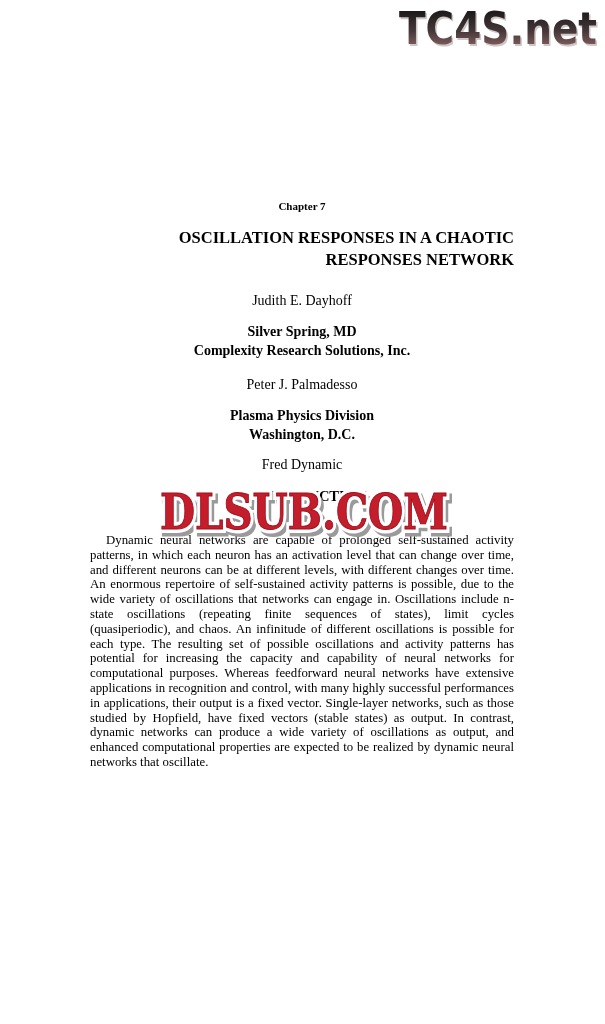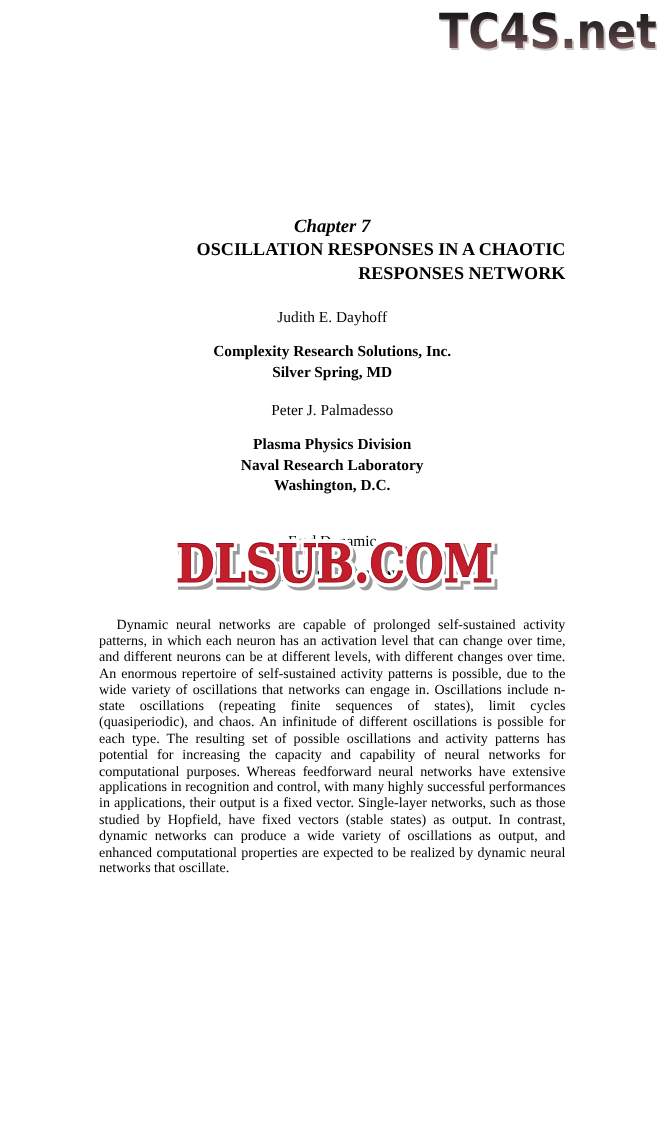--- a/index.html
+++ b/index.html
@@ -15,25 +15,25 @@
   
   .tc4s-svg { position: absolute; top: 2px; right: 4px; }
   
   .content {
     position: absolute;
     left: 90px;
     top: 197px;
     width: 424px;
     text-align: center;
   }
-  .chapter { font-weight: bold; font-size: 17px; line-height: 18px; margin: 0 0 1px 0; font-style: italic; }
+  .chapter { font-weight: bold; font-size: 11px; line-height: 18px; margin: 0 0 12px 0; }
   .title   { font-weight: bold; font-size: 16.5px; line-height: 22px; margin: 0 0 21px 0; text-align: right; }
   .author  { font-weight: normal; font-size: 14px;   line-height: 18px; margin: 0 0 13px 0; }
   .affil   { font-weight: bold; font-size: 14px;   line-height: 18.5px; margin: 0 0 16px 0; }
-  .affil.wide { margin-bottom: 32px; }
+  .affil.wide { margin-bottom: 12px; }
   .section { font-weight: bold; font-size: 14.5px; line-height: 18px; margin: 2px 0 28px 0; }
   .body-text {
     text-align: justify;
     font-size: 12.8px;
     line-height: 14.8px;
     text-indent: 16px;
     margin: 0;
   }
   
   .dlsub-svg { position: absolute; left: 146px; top: 480px; }
@@ -70,28 +70,27 @@
   <div class="content">
     <div class="chapter">Chapter 7</div>
 
     <div class="title">
       <div>OSCILLATION RESPONSES IN A CHAOTIC</div>
       <div>RESPONSES NETWORK</div>
     </div>
 
     <div class="author">Judith E. Dayhoff</div>
     <div class="affil">
+      <div>Silver Spring, MD</div>
       <div>Complexity Research Solutions, Inc.</div>
-      <div>Silver Spring, MD</div>
     </div>
 
     <div class="author">Peter J. Palmadesso</div>
     <div class="affil wide">
       <div>Plasma Physics Division</div>
-      <div>Naval Research Laboratory</div>
       <div>Washington, D.C.</div>
     </div>
 
     <div class="author">Fred Dynamic</div>
 
     <div class="section">I. INTRODUCTION</div>
 
     <p class="body-text">Dynamic neural networks are capable of prolonged self-sustained activity patterns, in which each neuron has an activation level that can change over time, and different neurons can be at different levels, with different changes over time. An enormous repertoire of self-sustained activity patterns is possible, due to the wide variety of oscillations that networks can engage in. Oscillations include n-state oscillations (repeating finite sequences of states), limit cycles (quasiperiodic), and chaos. An infinitude of different oscillations is possible for each type. The resulting set of possible oscillations and activity patterns has potential for increasing the capacity and capability of neural networks for computational purposes. Whereas feedforward neural networks have extensive applications in recognition and control, with many highly successful performances in applications, their output is a fixed vector. Single-layer networks, such as those studied by Hopfield, have fixed vectors (stable states) as output. In contrast, dynamic networks can produce a wide variety of oscillations as output, and enhanced computational properties are expected to be realized by dynamic neural networks that oscillate.</p>
   </div>
 

